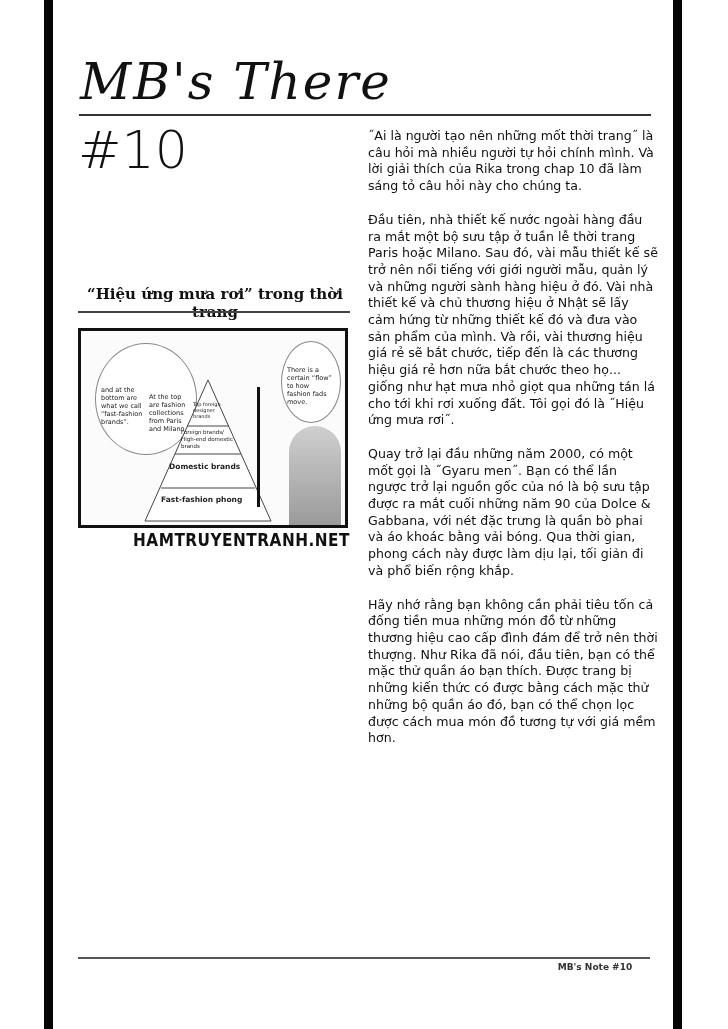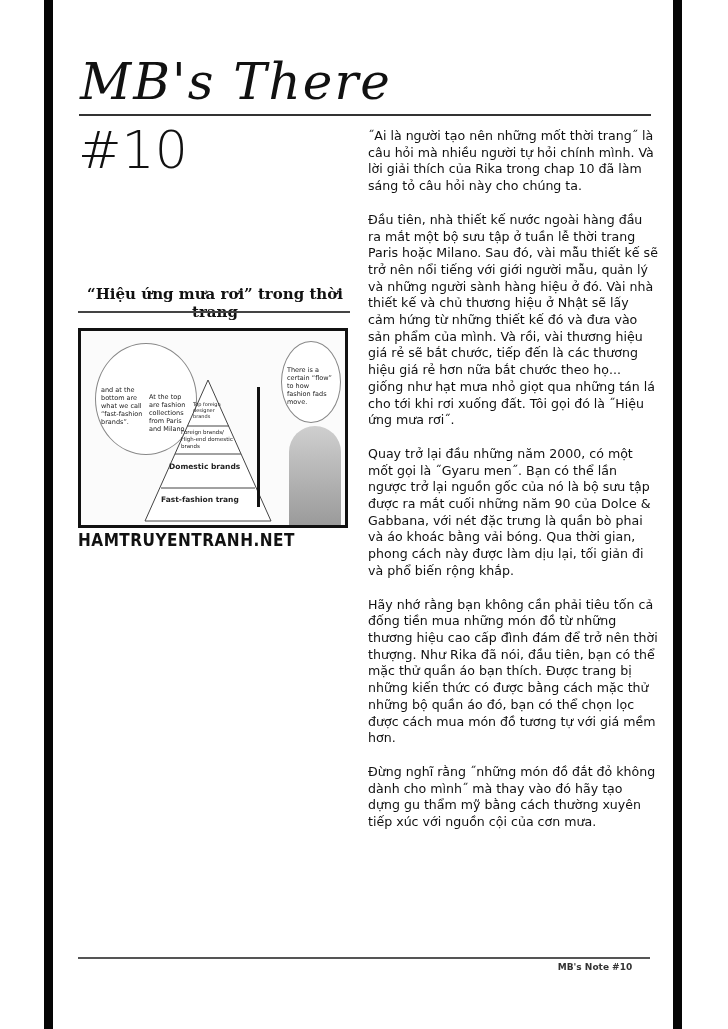--- a/index.html
+++ b/index.html
@@ -26,21 +26,21 @@
     }
     .fig-rule { position: absolute; left: 78px; top: 311px; width: 272px; height: 2px; background: #444; }
     .figure {
       position: absolute; left: 78px; top: 328px; width: 270px; height: 200px; border: 3px solid #111;
       background: #fbfbfb; box-sizing: border-box; overflow: hidden;
     }
     .bubble { position: absolute; border: 1px solid #888; border-radius: 50%; background: #fff; }
     .bubble-text { position: absolute; font-size: 6.5px; line-height: 8px; color: #222; }
     .pyramid { position: absolute; left: 62px; top: 47px; }
     .watermark {
-      position: absolute; left: 78px; top: 530px; width: 272px; text-align: left;
+      position: absolute; left: 78px; top: 530px; width: 272px; text-align: right;
       font-family: "DejaVu Sans Condensed", "DejaVu Sans", sans-serif; font-weight: bold; font-size: 17px; letter-spacing: 0.5px; color: #111;
     }
     .footer-rule { position: absolute; left: 78px; top: 957px; width: 572px; height: 2px; background: #555; }
     .footer-label { position: absolute; left: 540px; top: 962px; width: 110px; text-align: center; font-size: 9px; font-weight: bold; color: #333; }
   </style>
 </head>
 <body>
 
 <div class="border-left"></div>
 <div class="border-right"></div>
@@ -61,30 +61,29 @@
 
   <svg class="pyramid" width="130" height="145" viewBox="0 0 130 145">
     <polygon points="65,2 2,143 128,143" fill="#fff" stroke="#444" stroke-width="1"></polygon>
     <line x1="44" y1="48" x2="86" y2="48" stroke="#444" stroke-width="1"></line>
     <line x1="32" y1="76" x2="98" y2="76" stroke="#444" stroke-width="1"></line>
     <line x1="18" y1="110" x2="112" y2="110" stroke="#444" stroke-width="1"></line>
   </svg>
   <div class="bubble-text" style="left:112px;top:70px;width:30px;font-size:5px;line-height:6px;">Top foreign designer brands</div>
   <div class="bubble-text" style="left:100px;top:98px;width:56px;font-size:5.5px;line-height:7px;">Foreign brands/ High-end domestic brands</div>
   <div class="bubble-text" style="left:88px;top:132px;width:80px;font-size:7.5px;font-weight:bold;">Domestic brands</div>
-  <div class="bubble-text" style="left:80px;top:165px;width:96px;font-size:7.5px;font-weight:bold;">Fast-fashion trang</div>
+  <div class="bubble-text" style="left:80px;top:165px;width:96px;font-size:7.5px;font-weight:bold;">Fast-fashion phong</div>
 
   <div style="position:absolute;left:176px;top:56px;width:3px;height:120px;background:#111;"></div>
   <div style="position:absolute;left:208px;top:95px;width:52px;height:102px;background:linear-gradient(#cfcfcf,#999);border-radius:26px 26px 4px 4px;"></div>
 </div>
 
 <div class="watermark">HAMTRUYENTRANH.NET</div>
 
 <div class="article">
   <p>˝Ai là người tạo nên những mốt thời trang˝ là câu hỏi mà nhiều người tự hỏi chính mình. Và lời giải thích của Rika trong chap 10 đã làm sáng tỏ câu hỏi này cho chúng ta.</p>
   <p>Đầu tiên, nhà thiết kế nước ngoài hàng đầu ra mắt một bộ sưu tập ở tuần lễ thời trang Paris hoặc Milano. Sau đó, vài mẫu thiết kế sẽ trở nên nổi tiếng với giới người mẫu, quản lý và những người sành hàng hiệu ở đó. Vài nhà thiết kế và chủ thương hiệu ở Nhật sẽ lấy cảm hứng từ những thiết kế đó và đưa vào sản phẩm của mình. Và rồi, vài thương hiệu giá rẻ sẽ bắt chước, tiếp đến là các thương hiệu giá rẻ hơn nữa bắt chước theo họ... giống như hạt mưa nhỏ giọt qua những tán lá cho tới khi rơi xuống đất. Tôi gọi đó là ˝Hiệu ứng mưa rơi˝.</p>
   <p>Quay trở lại đầu những năm 2000, có một mốt gọi là ˝Gyaru men˝. Bạn có thể lần ngược trở lại nguồn gốc của nó là bộ sưu tập được ra mắt cuối những năm 90 của Dolce &amp; Gabbana, với nét đặc  trưng là quần bò phai và áo khoác bằng vải bóng. Qua thời gian, phong cách này được làm dịu lại, tối giản đi và phổ biến rộng khắp.</p>
   <p>Hãy nhớ rằng bạn không cần phải tiêu tốn cả đống tiền mua những món đồ từ những thương hiệu cao cấp đình đám để trở nên thời thượng. Như Rika đã nói, đầu tiên, bạn có thể mặc thử quần áo bạn thích. Được trang bị những kiến thức có được bằng cách mặc thử những bộ quần áo đó, bạn có thể chọn lọc được cách mua món đồ tương tự với giá mềm hơn.</p>
-  <p>Đừng nghĩ rằng ˝những món đồ đắt đỏ không dành cho mình˝ mà thay vào đó hãy tạo dựng gu thẩm mỹ bằng cách thường xuyên tiếp xúc với nguồn cội của cơn mưa.</p>
 </div>
 
 <div class="footer-rule"></div>
 <div class="footer-label">MB's Note #10</div>
 
 </body></html>

